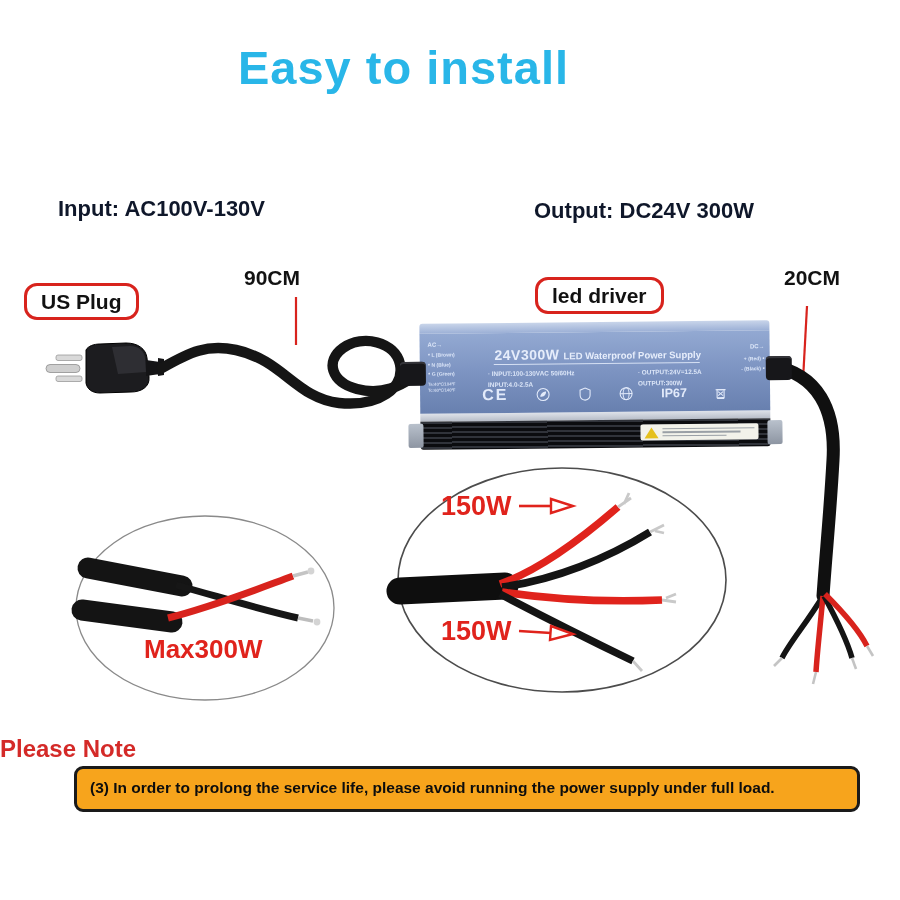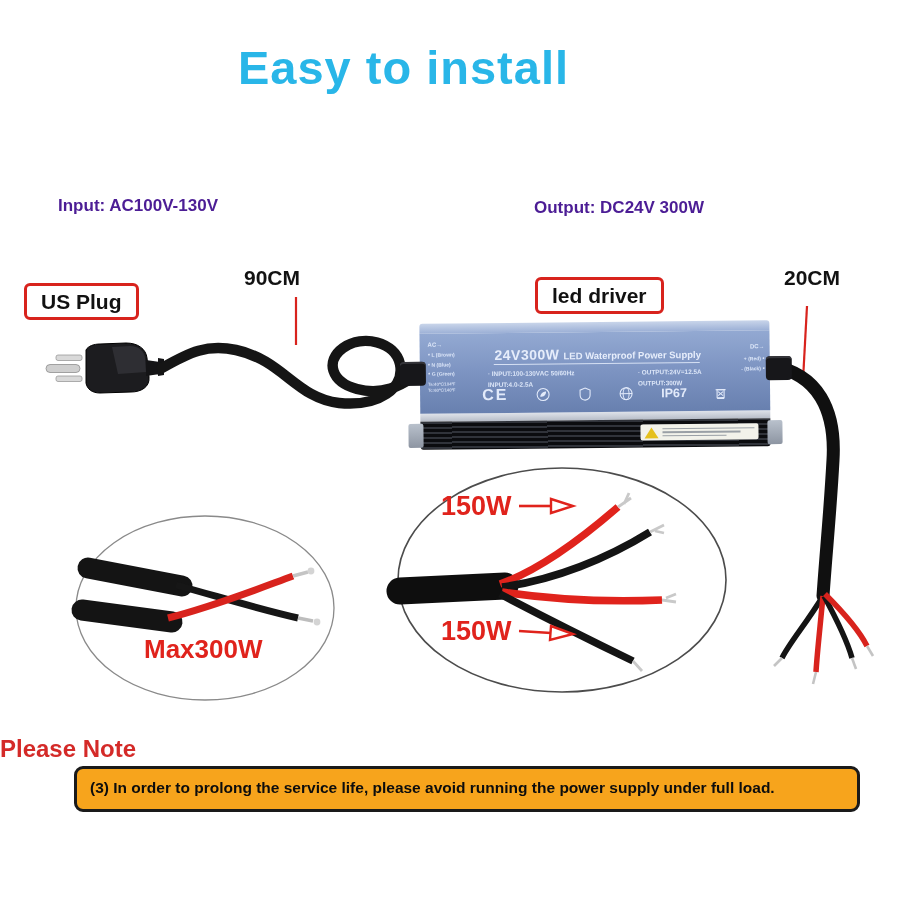--- a/index.html
+++ b/index.html
@@ -7,27 +7,27 @@
     width:900px;height:900px;position:relative;background:#ffffff;
     font-family:"Liberation Sans",sans-serif;overflow:hidden;
   }
   .abs{position:absolute;}
 
   
   .main-title{
     left:0;top:40px;width:807px;text-align:center;
     font-size:47px;font-weight:bold;letter-spacing:1px;color:#29b6e8;
   }
-  .spec-label{font-size:17px;font-weight:bold;color:#4c1d95;}
+  .spec-label{font-size:22px;font-weight:bold;color:#0f172a;}
   .spec-input{left:58px;top:196px;}
   .spec-output{left:534px;top:198px;}
 
   
   .callout-box{
-    border:3px solid #d8231d;border-radius:6px;background:#fff;
+    border:3px solid #d8231d;border-radius:13px;background:#fff;
     font-size:21px;font-weight:bold;color:#111;
     padding:4px 14px;line-height:1.1;
   }
   .box-usplug{left:24px;top:283px;}
   .box-leddriver{left:535px;top:277px;}
   .dim-label{font-size:21px;font-weight:bold;color:#121212;}
   .dim-90{left:244px;top:266px;}
   .dim-20{left:784px;top:266px;}
 
   

